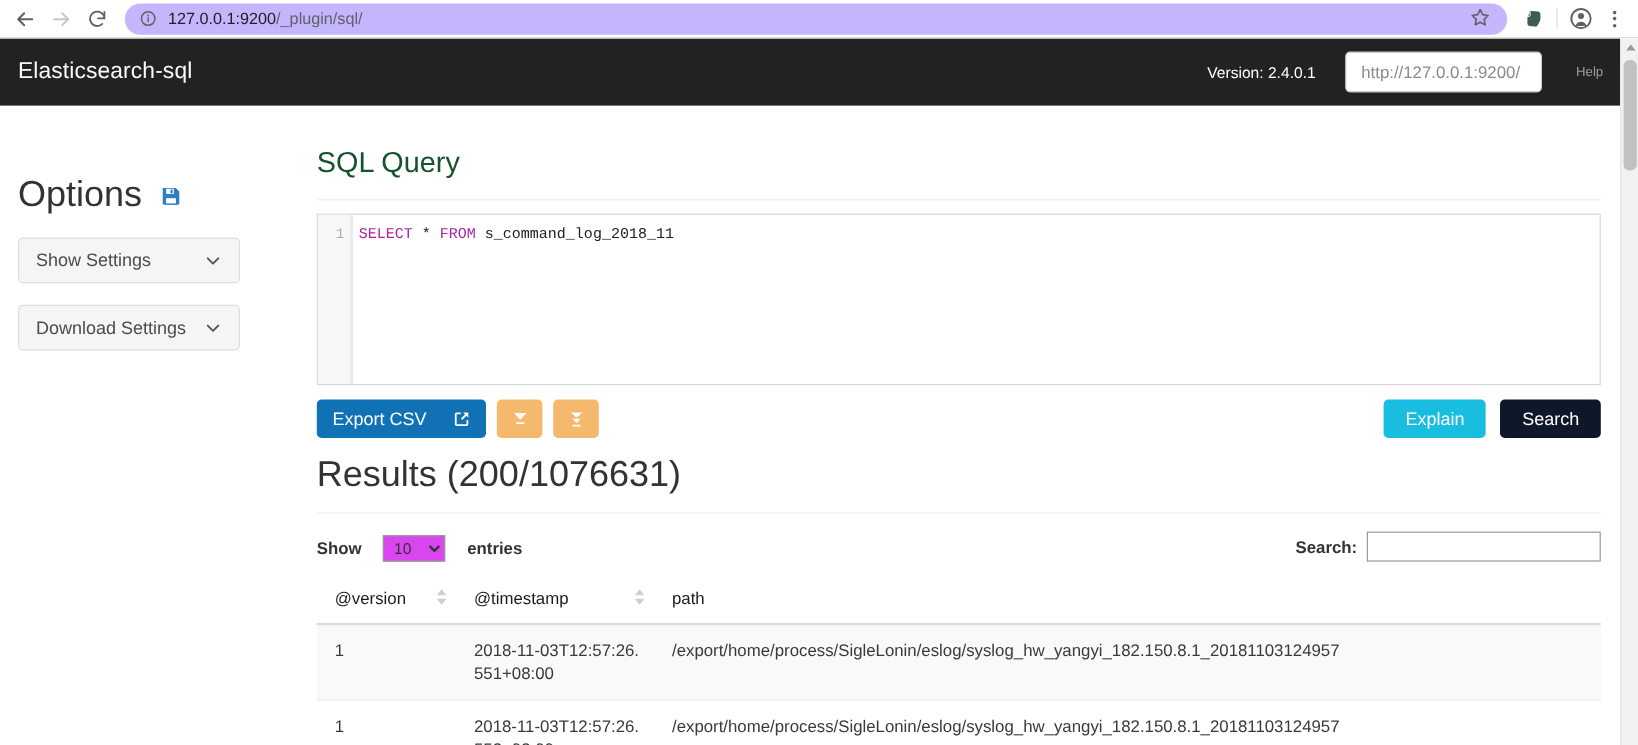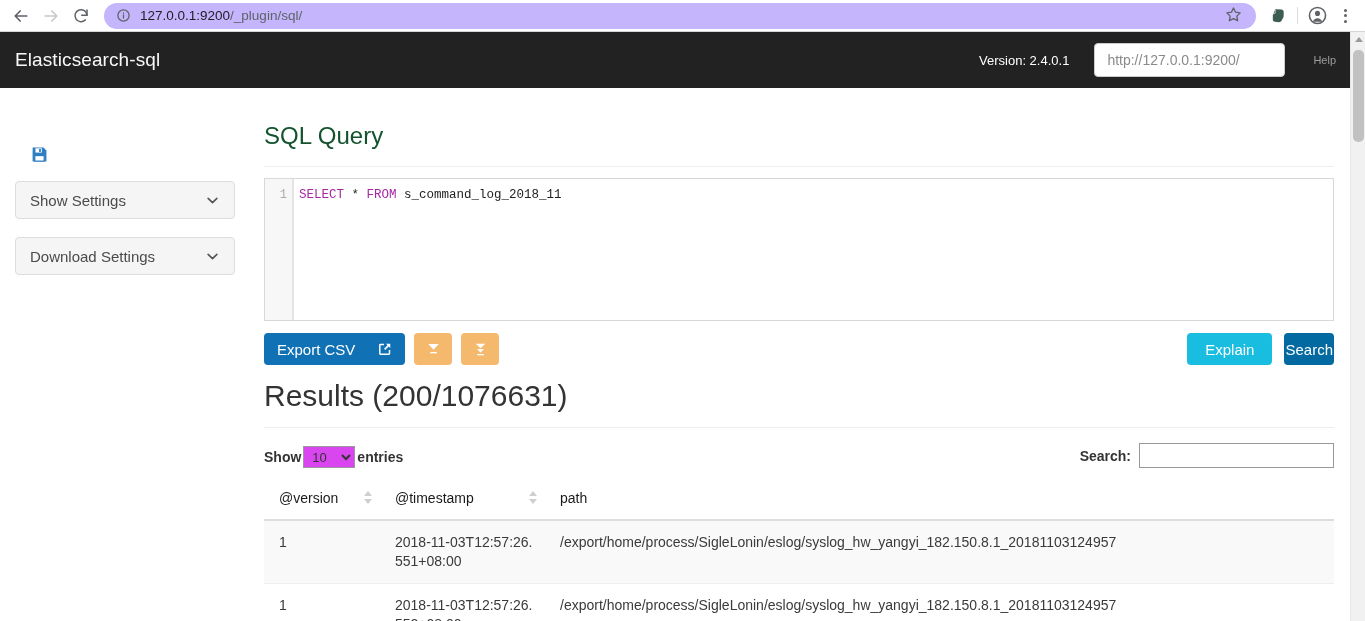--- a/index.html
+++ b/index.html
@@ -117,21 +117,21 @@
     margin-left: auto;
     display: flex; align-items: center;
     padding-right: 14px;
   }
   .version-label {
     color: #ffffff;
     font-size: 13px;
     margin-right: 25px;
   }
   .url-input {
-    width: 191px; height: 34px;
+    width: 164px; height: 34px;
     background: #ffffff;
     border: 1px solid #cccccc;
     border-radius: 4px;
     font-size: 14px;
     color: #8a8a8a;
     padding: 0 12px;
     font-family: "Liberation Sans", sans-serif;
     outline: none;
   }
   .url-input::placeholder { color: #8a8a8a; opacity: 1; }
@@ -152,21 +152,21 @@
     margin: 58px 0 0 15px;
   }
   .options-title {
     font-size: 30px;
     color: #333333;
     font-weight: normal;
   }
   .save-icon { margin-left: 16px; color: #2e7fc2; display: flex; }
   .panel {
     margin: 18px 0 0 15px;
-    width: 220px; height: 38px;
+    width: 185px; height: 38px;
     background: #f5f5f5;
     border: 1px solid #dddddd;
     border-radius: 4px;
     display: flex; align-items: center;
     padding: 0 14px;
   }
   .panel-label { font-size: 15px; color: #4b4b4b; flex: 1 1 auto; }
   .chev { color: #555; display:flex; }
 
   
@@ -240,21 +240,21 @@
   }
   .btn-export { background: #1071b5; gap: 23px; }
   .btn-icon-orange {
     background: #f5b96d;
     width: 38px; height: 32px;
     margin-left: 9px;
     padding: 0;
   }
   .btn-spacer { flex: 1 1 auto; }
   .btn-explain { background: #18bde0; padding: 0 18px; }
-  .btn-search { background: #0369a1; padding: 0 1px; margin-left: 12px; }
+  .btn-search { background: #0f172a; padding: 0 18px; margin-left: 12px; }
 
   
   .results-title {
     font-size: 30px; font-weight: normal;
     color: #333333;
     margin: 14px 0 0 16px;
   }
   .results-hr {
     margin: 14px 16px 0 16px;
     border: 0; border-top: 1px solid #eeeeee;
@@ -262,21 +262,21 @@
   .table-controls {
     margin: 12px 16px 0 16px;
     display: flex; align-items: center;
     position: relative;
     height: 34px;
   }
   .show-entries {
     display: flex; align-items: center;
     font-size: 14px; color: #333333;
     font-weight: bold;
-    gap: 2px;
+    gap: 18px;
   }
   .entries-select {
     font-family: "Liberation Sans", sans-serif;
     font-size: 13px;
     height: 22px;
     width: 52px;
     border: 1px solid #999999;
     background: #d946ef;
     color: #333;
     padding-left: 4px;
@@ -409,20 +409,21 @@
     <span class="brand">Elasticsearch-sql</span>
     <div class="nav-right">
       <span class="version-label">Version: 2.4.0.1</span>
       <input class="url-input" type="text" placeholder="http://127.0.0.1:9200/" style="">
       <a class="help-link" href="#">Help</a>
     </div>
   </div>
 
   <div class="sidebar">
     <div class="options-head">
+      <span class="options-title">Options</span>
       <span class="save-icon">
         <svg width="17" height="17" viewBox="0 0 16 16" fill="currentColor">
           <path d="M1.5 1.5h10.2L14.5 4.3v10.2H1.5V1.5z"></path>
           <rect x="4.2" y="2.2" width="6" height="4" fill="#ffffff"></rect>
           <rect x="7.6" y="2.8" width="1.7" height="2.8" fill="#2e7fc2"></rect>
           <rect x="3.6" y="9" width="8.8" height="5.2" fill="#ffffff"></rect>
           <rect x="3.6" y="9" width="8.8" height="5.2" fill="none" stroke="#2e7fc2" stroke-width="1.1"></rect>
         </svg>
       </span>
     </div>

